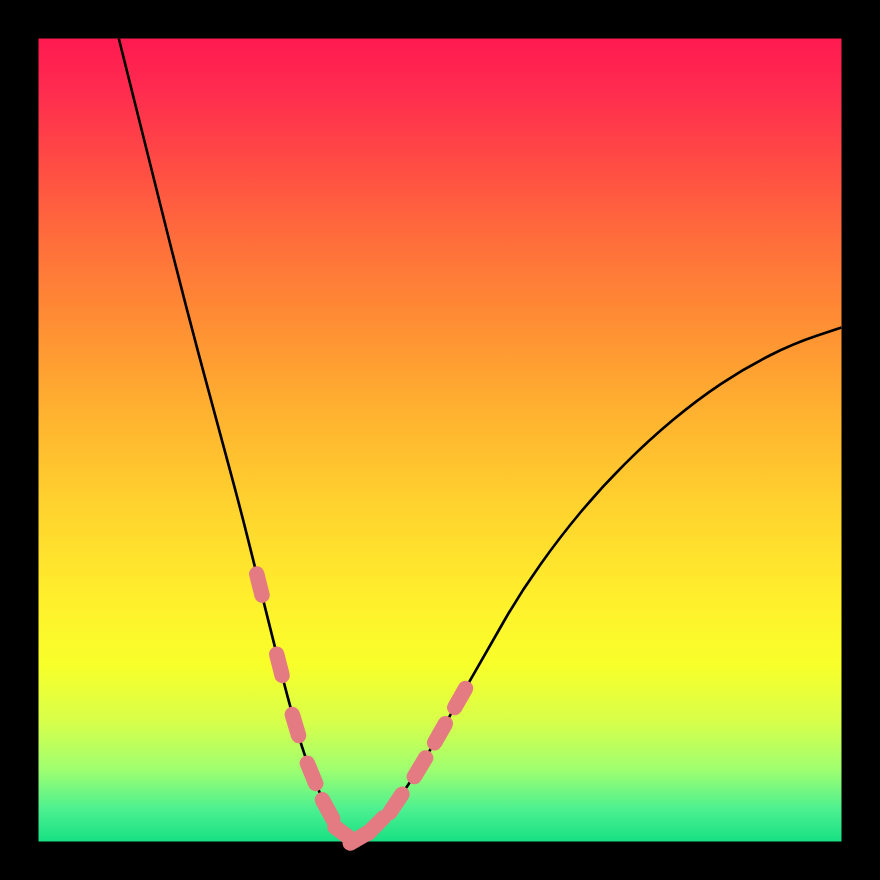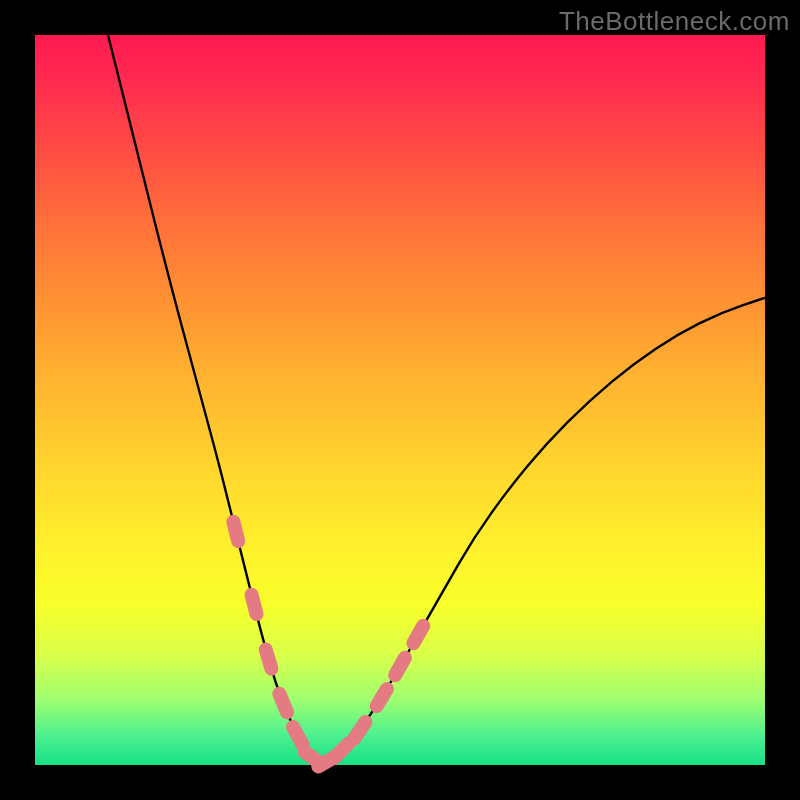--- a/index.html
+++ b/index.html
@@ -59,21 +59,20 @@
     width: 730px;
     height: 730px;
     overflow: visible;
   }
 </style>
 </head>
 <body>
 
 <div class="frame">
 
-  <div class="watermark">TheBottleneck.com</div>
 
   <div class="plot">
     <svg class="curve" viewBox="0 0 730 730" preserveAspectRatio="none">
       <path id="curvePath" fill="none" stroke="#000" stroke-width="2.4" d="M 73.0 0.0 Q 73.0 0.0 87.6 58.4 Q 102.2 116.8 116.8 175.2 Q 131.4 233.6 146.0 288.3 Q 160.6 343.1 171.6 383.3 Q 182.5 423.4 189.8 452.6 Q 197.1 481.8 204.4 511.0 Q 211.7 540.2 219.0 569.4 Q 226.3 598.6 233.6 624.2 Q 240.9 649.7 248.2 668.0 Q 255.5 686.2 262.8 700.8 Q 270.1 715.4 277.4 722.7 Q 284.7 730.0 292.0 726.4 Q 299.3 722.7 310.3 711.8 Q 321.2 700.8 335.8 678.9 Q 350.4 657.0 365.0 631.5 Q 379.6 605.9 394.2 580.3 Q 408.8 554.8 423.4 529.3 Q 438.0 503.7 456.3 478.1 Q 474.5 452.6 492.8 430.7 Q 511.0 408.8 532.9 386.9 Q 554.8 365.0 576.7 346.8 Q 598.6 328.5 620.5 313.9 Q 642.4 299.3 664.3 288.4 Q 686.2 277.4 708.1 270.1 T 730.0 262.8"></path>
       <g id="markers">
           <rect x="183.8" y="489.4" width="34" height="14" rx="7" fill="#e57b82" transform="rotate(76.0 200.8 496.4)"></rect>
           <rect x="202.0" y="562.4" width="34" height="14" rx="7" fill="#e57b82" transform="rotate(75.7 219.0 569.4)"></rect>
           <rect x="216.6" y="617.1" width="34" height="14" rx="7" fill="#e57b82" transform="rotate(73.3 233.6 624.1)"></rect>
           <rect x="231.2" y="661.0" width="34" height="14" rx="7" fill="#e57b82" transform="rotate(67.5 248.2 668.0)"></rect>
           <rect x="245.8" y="693.8" width="34" height="14" rx="7" fill="#e57b82" transform="rotate(61.4 262.8 700.8)"></rect>

